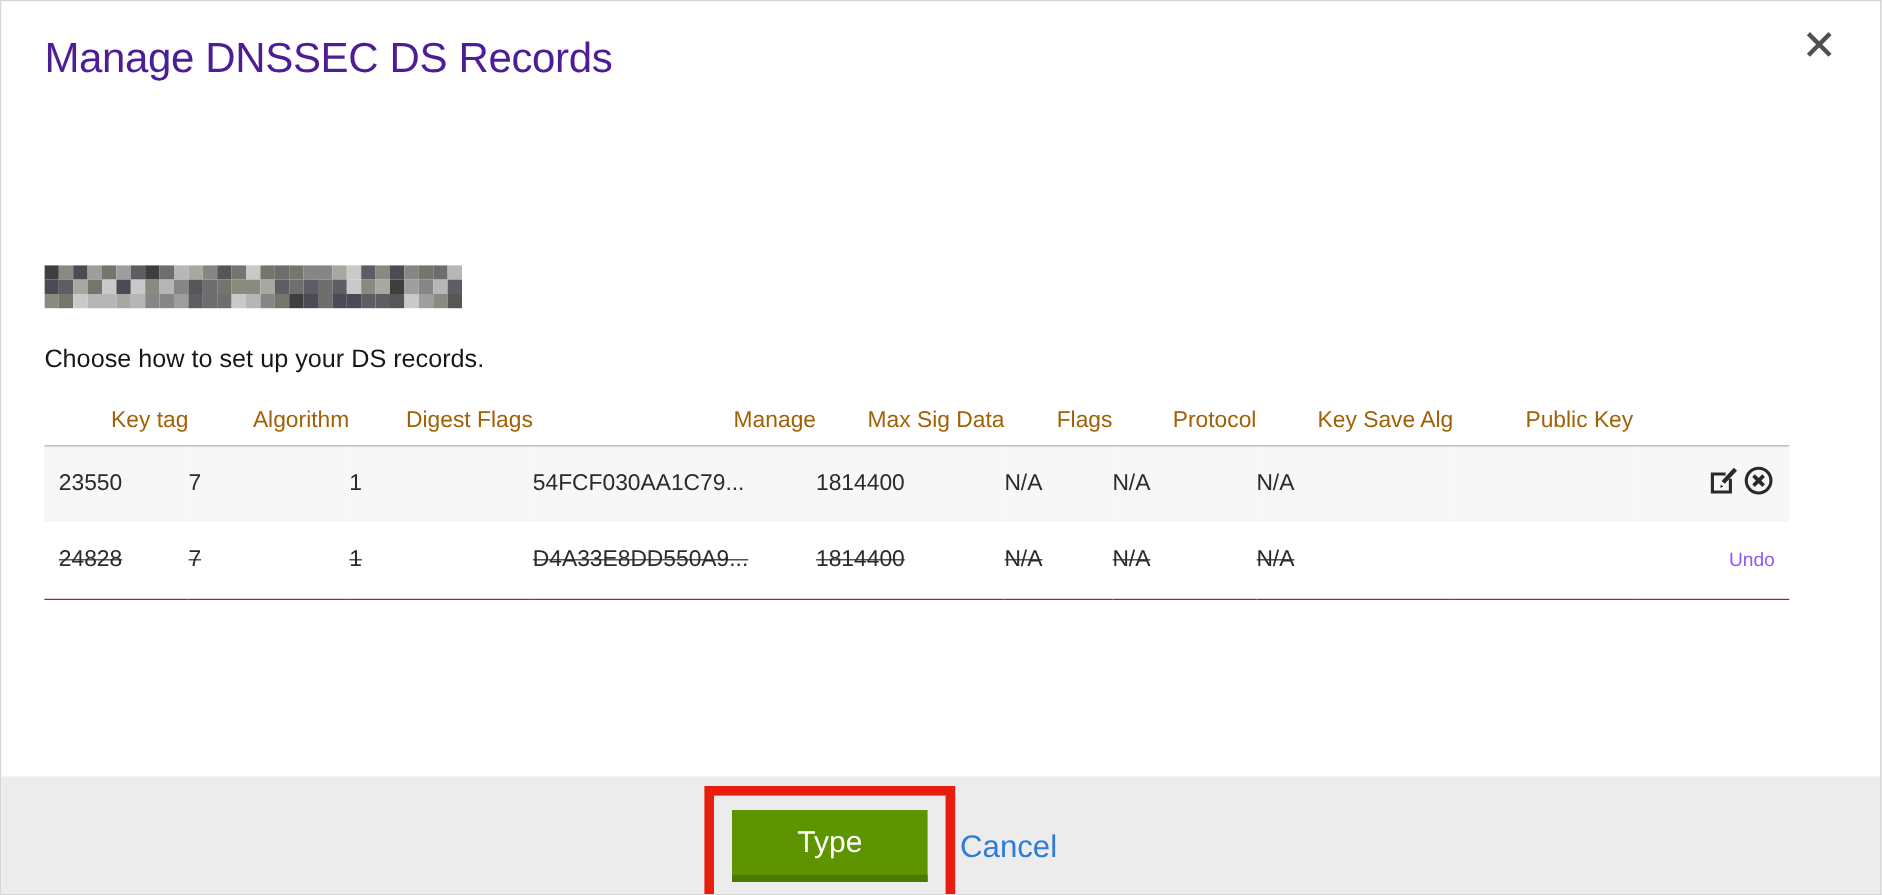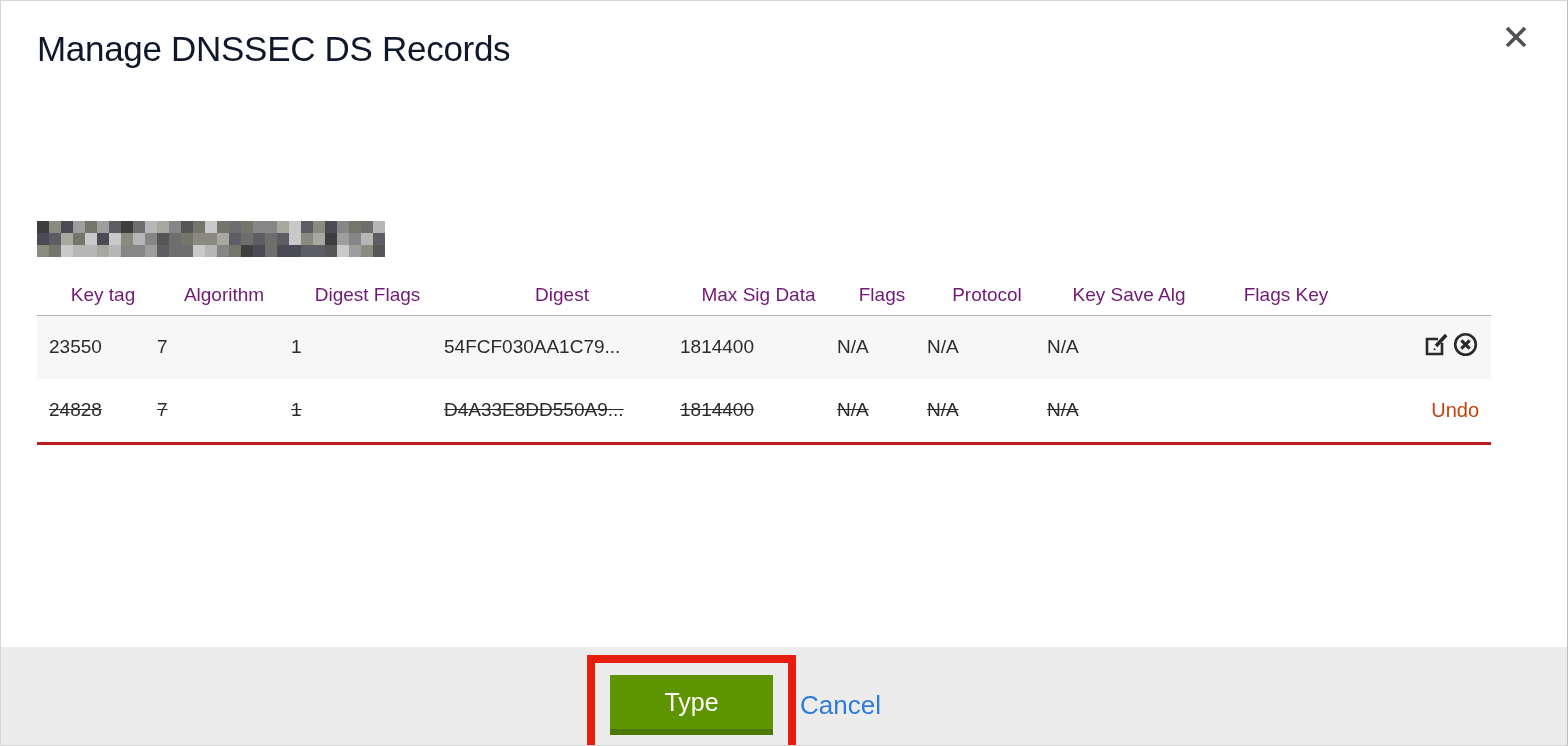--- a/index.html
+++ b/index.html
@@ -20,21 +20,21 @@
 
   .close-btn {
     position: absolute; top: 22px; right: 36px;
     width: 30px; height: 30px;
     background: none; border: none; cursor: pointer; padding: 0;
   }
 
   h1.title {
     margin: 26px 0 0 36px;
     font-size: 35px; line-height: 44px;
-    font-weight: 400; color: #0f172a;
+    font-weight: 400; color: #4c1d95;
     letter-spacing: -0.3px;
   }
 
   .domain-redacted {
     margin: 150px 0 0 36px;
     display: grid;
     grid-template-columns: repeat(29, 12px);
     grid-auto-rows: 12px;
     width: 348px; height: 36px;
     overflow: hidden;
@@ -47,40 +47,40 @@
   }
 
   table.ds-table {
     margin: 18px 0 0 36px;
     width: 1454px;
     border-collapse: collapse;
     table-layout: fixed;
     font-size: 19px; color: #2b2b2b;
   }
   table.ds-table th {
-    font-weight: 400; text-align: center;
+    font-weight: 400; text-align: right;
     height: 40px; vertical-align: middle;
     border-bottom: 1px solid #b0b0b0;
-    color: #701a75;
+    color: #a16207;
     overflow: hidden; white-space: nowrap;
   }
   table.ds-table td {
     height: 64px; vertical-align: middle;
     overflow: hidden; white-space: nowrap;
   }
   table.ds-table th:first-child,
   table.ds-table td:first-child { padding-left: 12px; }
   tr.row-existing td { background: #f7f7f7; }
-  tr.row-deleted td { border-bottom: 3px solid #b91c1c; text-decoration: line-through; }
+  tr.row-deleted td { border-bottom: 1px solid #b91c1c; text-decoration: line-through; }
   tr.row-deleted td.actions-cell { text-decoration: none; }
   td.actions-cell, th.actions-col { text-align: right; padding-right: 12px; }
   .row-icons { display: inline-flex; align-items: center; gap: 2px; }
   .icon-btn { background: none; border: none; padding: 0; cursor: pointer; line-height: 0; }
   a.undo-link {
-    font-size: 20px; color: #c2410c; text-decoration: none; cursor: pointer;
+    font-size: 16px; color: #8b5cf6; text-decoration: none; cursor: pointer;
   }
 
   .add-btn {
     margin: 14px 0 0 36px;
     width: 211px; height: 40px;
     background: #ffffff;
     border: 2px solid #639600;
     color: #639600;
     font-size: 19px;
     font-family: "Liberation Sans", "DejaVu Sans", sans-serif;
@@ -215,45 +215,46 @@
         <div style="background: rgb(75, 75, 85);"></div>
         <div style="background: rgb(93, 93, 100);"></div>
         <div style="background: rgb(93, 93, 100);"></div>
         <div style="background: rgb(86, 86, 86);"></div>
         <div style="background: rgb(201, 201, 201);"></div>
         <div style="background: rgb(158, 158, 158);"></div>
         <div style="background: rgb(138, 138, 128);"></div>
         <div style="background: rgb(86, 86, 86);"></div>
       </div>
 
+    <p class="instruction">Choose how to set up your DS records.</p>
 
     <table class="ds-table">
       <colgroup>
         <col style="width:120px">
           <col style="width:134px">
           <col style="width:153px">
         <col style="width:236px">
           <col style="width:157px">
           <col style="width:90px">
         <col style="width:120px">
           <col style="width:164px">
           <col style="width:150px">
         <col style="width:130px">
       </colgroup>
       <thead>
         <tr>
           <th>Key tag</th>
           <th>Algorithm</th>
           <th>Digest Flags</th>
-          <th>Digest</th>
+          <th>Manage</th>
           <th>Max Sig Data</th>
           <th>Flags</th>
           <th>Protocol</th>
           <th>Key Save Alg</th>
-          <th>Flags Key</th>
+          <th>Public Key</th>
           <th class="actions-col"></th>
         </tr>
       </thead>
       <tbody>
         <tr class="row-existing">
           <td>23550</td>
           <td>7</td>
           <td>1</td>
           <td>54FCF030AA1C79...</td>
           <td>1814400</td>

